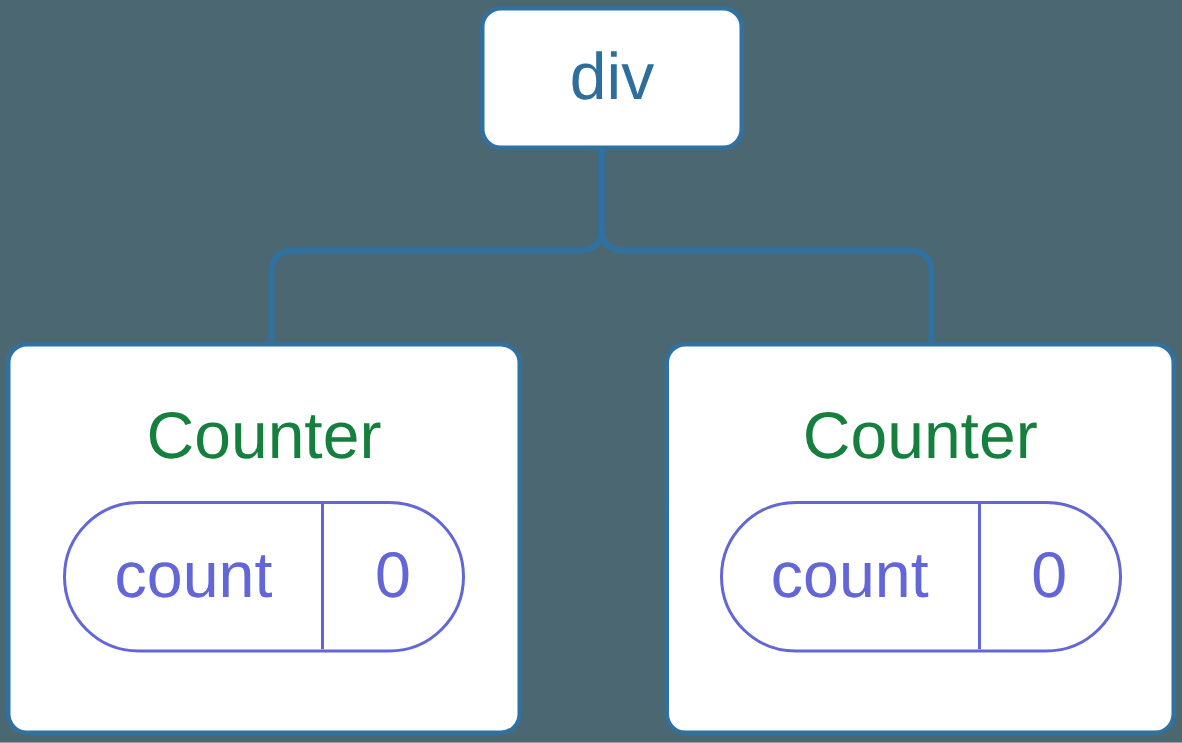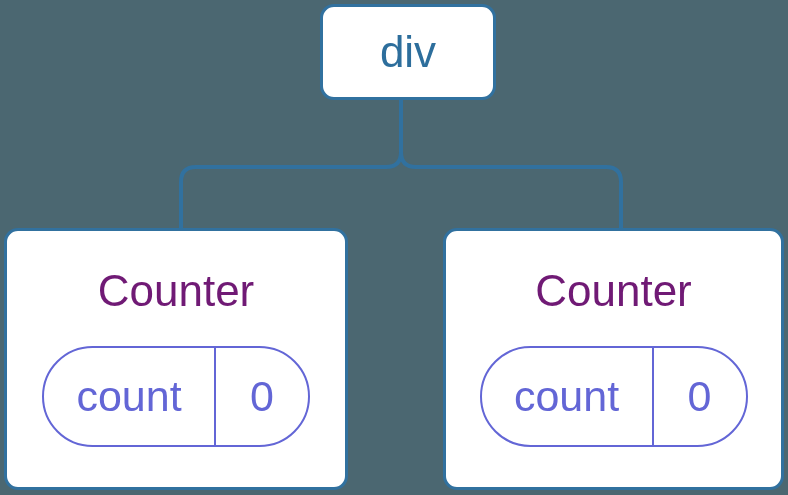--- a/index.html
+++ b/index.html
@@ -56,26 +56,26 @@
     display: flex;
     flex-direction: column;
     align-items: center;
   }
   .card.left  { left: 4px;   width: 344px; }
   .card.right { left: 443px; width: 341px; }
   .card-title {
     margin-top: 38px;
     font-size: 44px;
     font-weight: 500;
-    color: #701a75;
+    color: #15803d;
     line-height: 1;
   }
   
   .pill {
-    margin-top: 33px;
+    margin-top: 21px;
     height: 101px;
     width: 268px;
     box-sizing: border-box;
     border: 2px solid #6366d6;
     border-radius: 52px;
     display: flex;
     align-items: stretch;
     overflow: hidden;
     background: #ffffff;
   }

